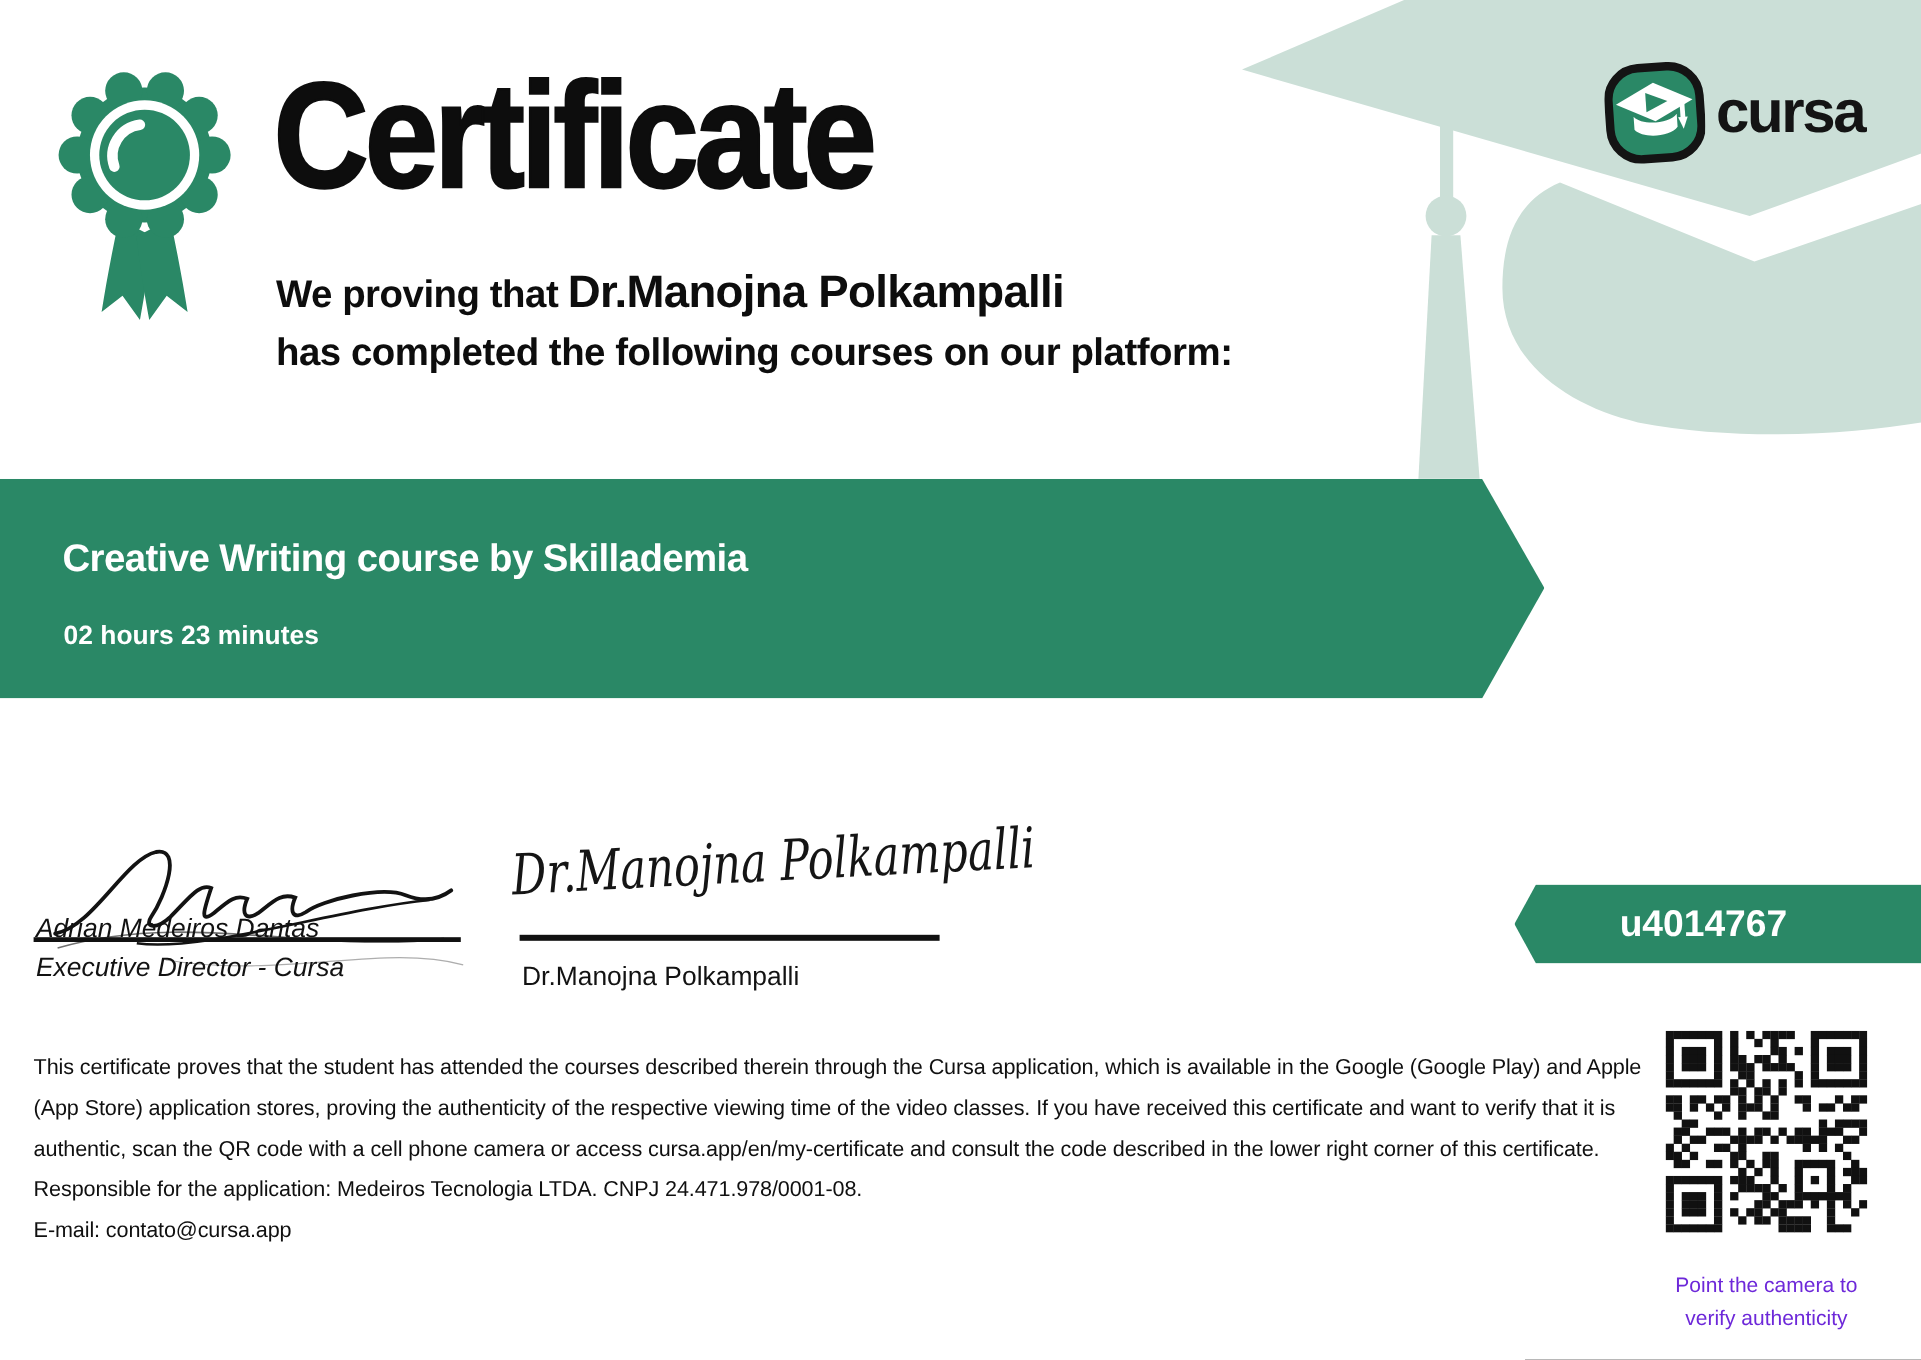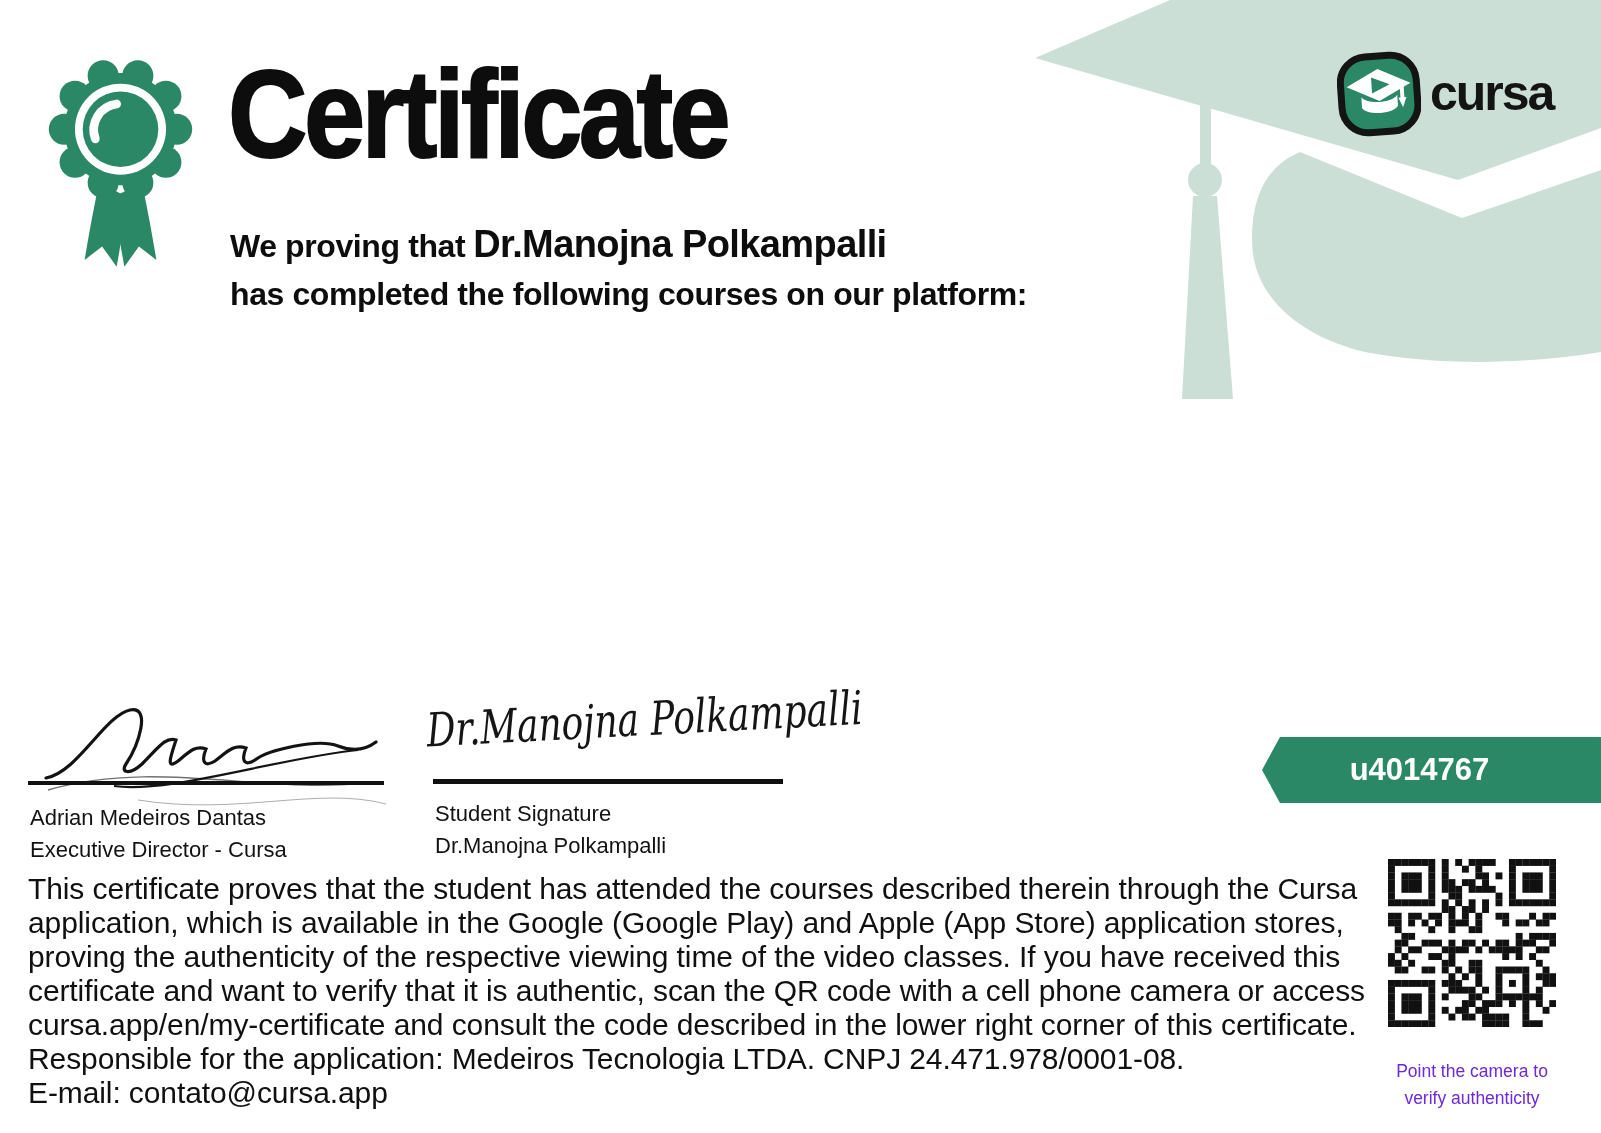--- a/index.html
+++ b/index.html
@@ -67,21 +67,21 @@
   .badge{
     left:1262px;top:737px;width:339px;height:66px;z-index:2;
     background:var(--green);color:#fff;
     clip-path:polygon(18px 0,339px 0,339px 66px,18px 66px,0 33px);
     display:flex;align-items:center;justify-content:center;
     padding-right:24px;box-sizing:border-box;
     font-size:31px;font-weight:700;
   }
 
   
-  .body-text{left:28px;top:872px;width:1340px;z-index:2;font-size:30px;line-height:34px;letter-spacing:-0.1px;color:#101010;}
+  .body-text{left:28px;top:872px;width:1340px;z-index:2;font-size:18px;line-height:34px;letter-spacing:-0.1px;color:#101010;}
 
   
   .qr{left:1388px;top:859px;z-index:2;}
   .qr-caption{left:1362px;top:1058px;width:220px;z-index:2;text-align:center;font-size:17.5px;line-height:27px;color:#6d28d9;}
 </style>
 </head>
 <body>
 
 <div class="page">
 
@@ -129,37 +129,40 @@
     </g>
   </svg>
 
   <h1 class="abs title">Certificate</h1>
 
   <div class="abs intro">
     <div><span>We proving that</span><span class="name">Dr.Manojna Polkampalli</span></div>
     <div>has completed the following courses on our platform:</div>
   </div>
 
+  <div class="abs banner">
+    <div class="course-name">Creative Writing course by Skillademia</div>
+    <div class="course-duration">02 hours 23 minutes</div>
+  </div>
 
   <svg class="abs scribble" width="380" height="118" viewBox="0 0 380 118" fill="none" stroke="#131313">
     <path stroke-width="3.2" stroke-linecap="round" d="M28,80 C60,74 86,18 112,12 C134,8 120,48 108,66 C102,75 112,77 124,66 C140,50 148,38 158,42 C152,60 148,72 160,63 C172,53 178,47 188,51 C183,63 186,70 197,63 C210,53 216,46 228,50 C223,62 226,69 237,62 C250,52 300,40 320,48 C338,55 350,50 358,44"></path>
     <path stroke-width="2.2" d="M96,88 C150,96 260,60 340,52"></path>
     <path stroke-width="1.4" opacity="0.6" d="M30,92 C140,60 250,98 352,84"></path>
     <path stroke-width="1" opacity="0.35" d="M120,102 C220,118 300,88 368,106"></path>
   </svg>
   <div class="abs sig-line" style="left:28px;top:781px;width:356px;"></div>
-  <div class="abs sig-label" style="left:30px;top:802px;">
+  <div class="abs sig-label" style="left:30px;top:758px;font-style:italic;">
     <div>Adrian Medeiros Dantas</div>
     <div>Executive Director - Cursa</div>
   </div>
 
   <div class="abs script-sig">Dr.Manojna Polkampalli</div>
   <div class="abs sig-line" style="left:433px;top:779px;width:350px;height:5px;"></div>
   <div class="abs sig-label" style="left:435px;top:798px;">
-    <div>Student Signature</div>
     <div>Dr.Manojna Polkampalli</div>
   </div>
 
   <div class="abs badge">
     <span>u4014767</span>
   </div>
 
   <div class="abs body-text">
     <div>This certificate proves that the student has attended the courses described therein through the Cursa application, which is available in the Google (Google Play) and Apple (App Store) application stores, proving the authenticity of the respective viewing time of the video classes. If you have received this certificate and want to verify that it is authentic, scan the QR code with a cell phone camera or access cursa.app/en/my-certificate and consult the code described in the lower right corner of this certificate.</div>
     <div>Responsible for the application: Medeiros Tecnologia LTDA. CNPJ 24.471.978/0001-08.</div>

